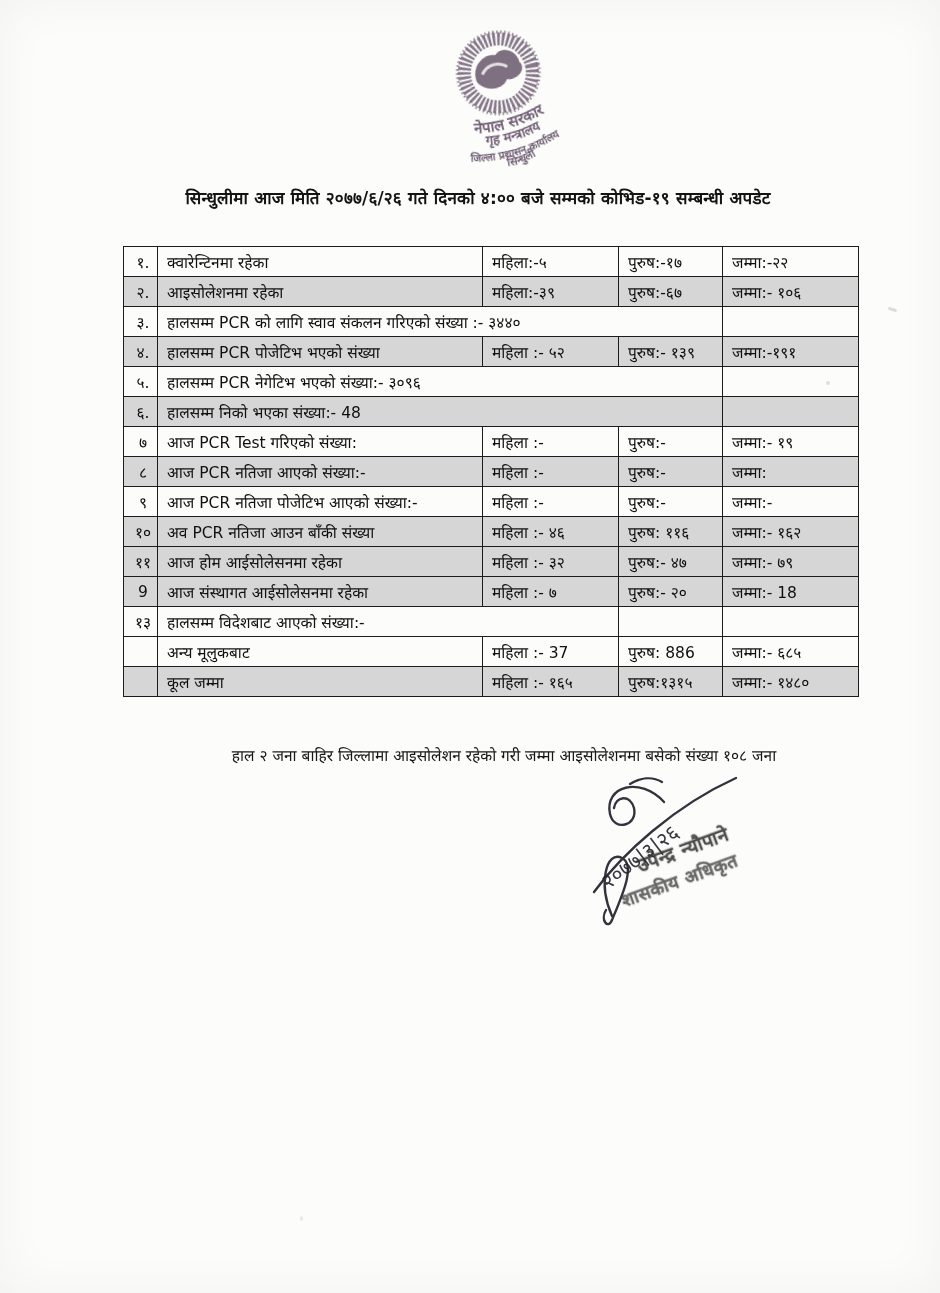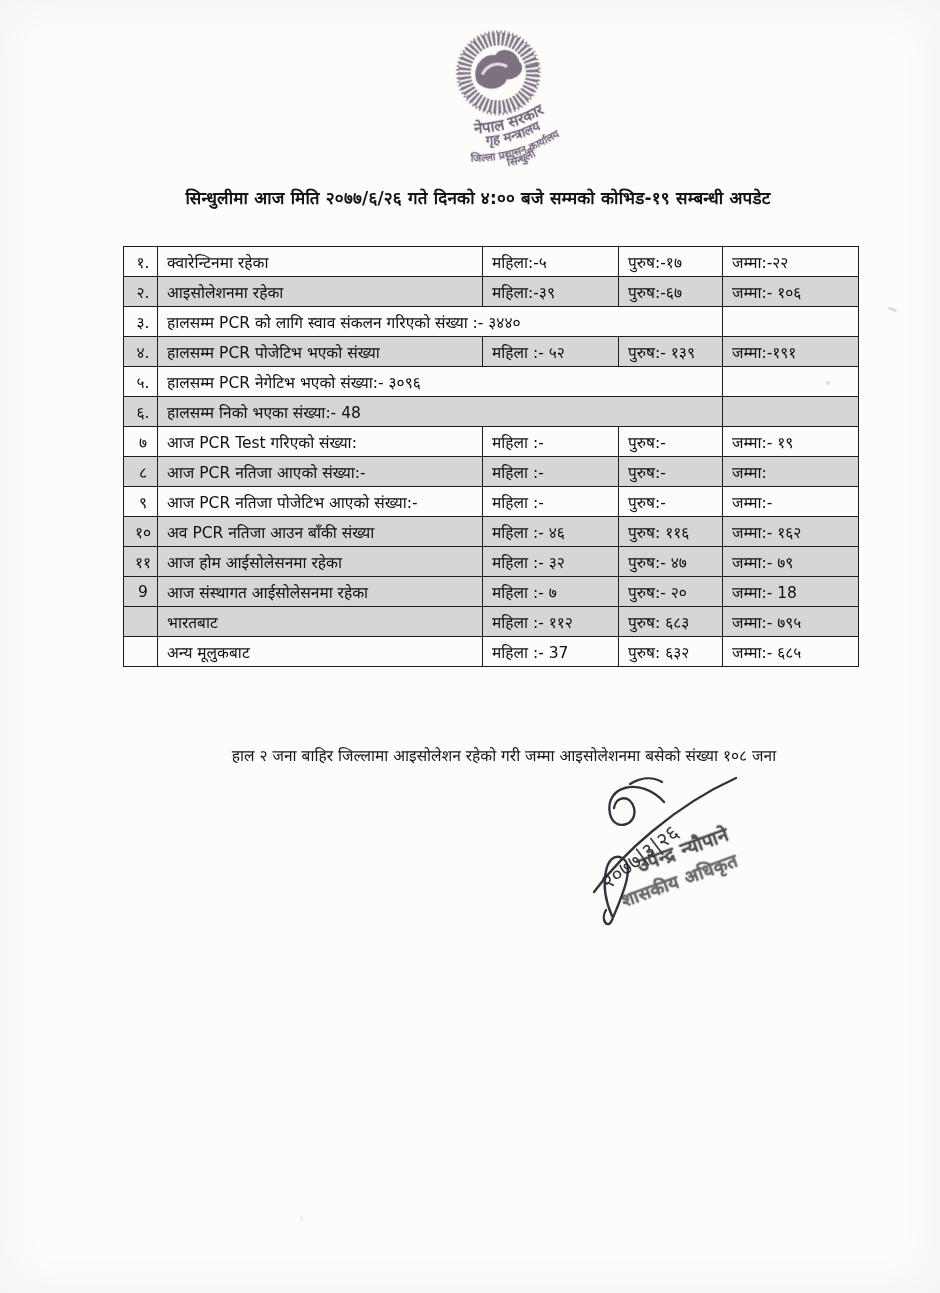--- a/index.html
+++ b/index.html
@@ -177,33 +177,39 @@
       <td>पुरुष:- ४७</td>
       <td>जम्मा:- ७९</td>
     </tr>
     <tr class="shaded">
       <td class="sn">9</td>
       <td>आज संस्थागत आईसोलेसनमा रहेका</td>
       <td>महिला :- ७</td>
       <td>पुरुष:- २०</td>
       <td>जम्मा:- 18</td>
     </tr>
-    <tr class="shaded">
-      <td class="sn"></td>
-      <td>भारतबाट</td>
-      <td>महिला :- ११२</td>
-      <td>पुरुष: ६८३</td>
-      <td>जम्मा:- ७९५</td>
+    <tr>
+      <td class="sn">१३</td>
+      <td colspan="2">हालसम्म विदेशबाट आएको संख्या:-</td>
+      <td></td>
+      <td></td>
     </tr>
     <tr>
       <td class="sn"></td>
       <td>अन्य मूलुकबाट</td>
       <td>महिला :- 37</td>
-      <td>पुरुष: ६३२</td>
+      <td>पुरुष: 886</td>
       <td>जम्मा:- ६८५</td>
+    </tr>
+    <tr class="shaded">
+      <td class="sn"></td>
+      <td>कूल जम्मा</td>
+      <td>महिला :- १६५</td>
+      <td>पुरुष:१३१५</td>
+      <td>जम्मा:- १४८०</td>
     </tr>
   </tbody>
     </table>
 
   <div class="footer-note">हाल २ जना बाहिर जिल्लामा आइसोलेशन रहेको गरी जम्मा आइसोलेशनमा बसेको संख्या १०८ जना</div>
 
   <svg class="signature-svg" viewBox="0 0 210 170">
     <g stroke="#23232e" stroke-width="2.4" fill="none" stroke-linecap="round" opacity=".92">
       <path d="M86,34 C62,8 26,18 32,46 C36,64 60,58 56,40 C52,26 38,28 36,40"></path>
       <path d="M52,16 C62,10 74,8 84,14"></path>

